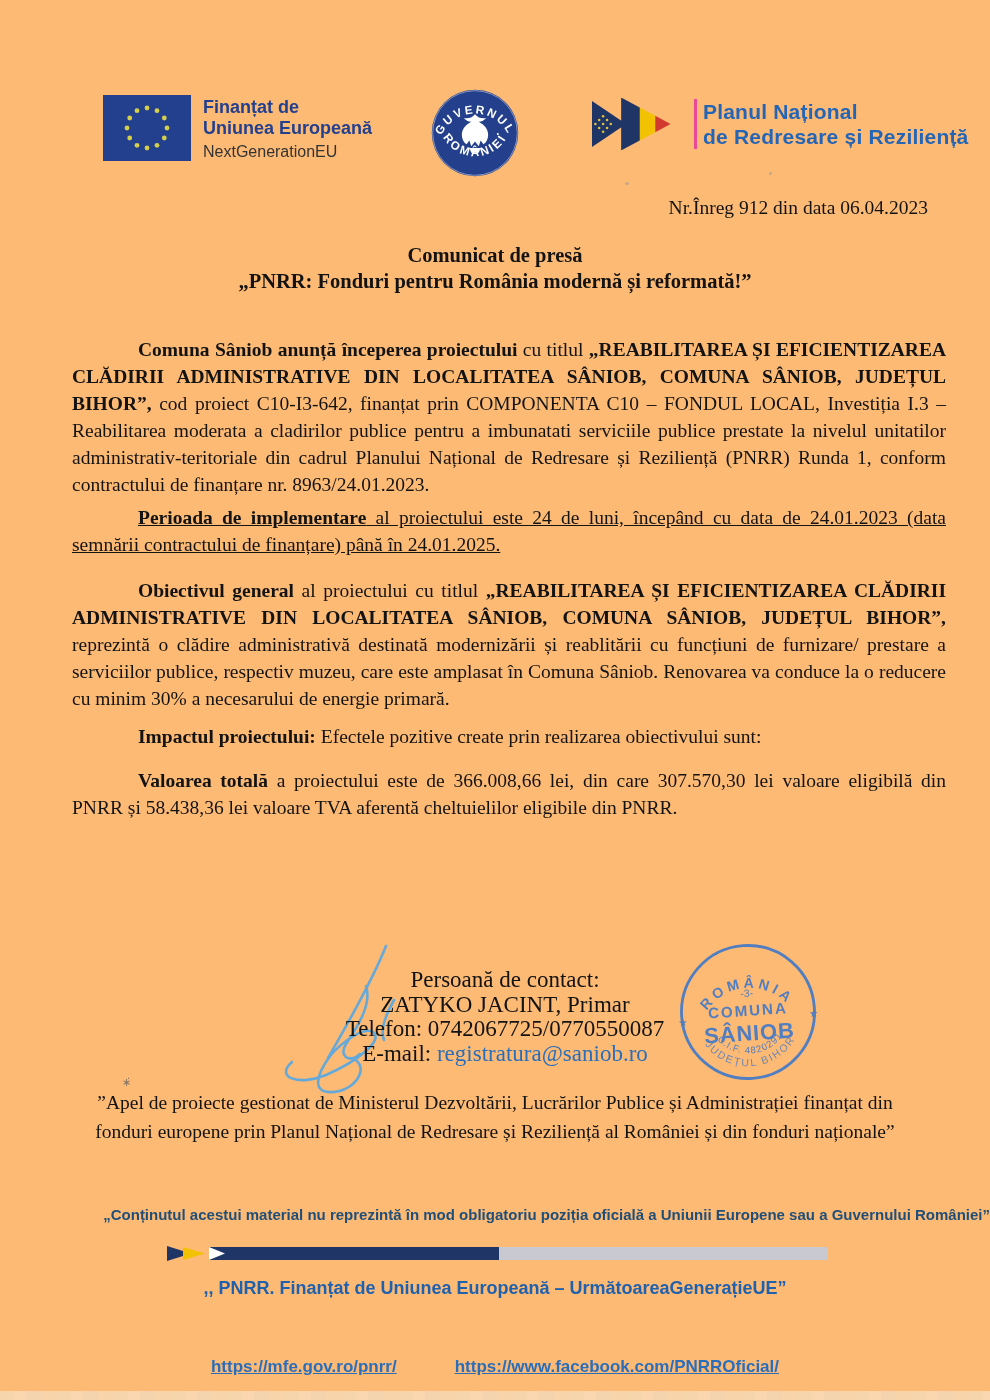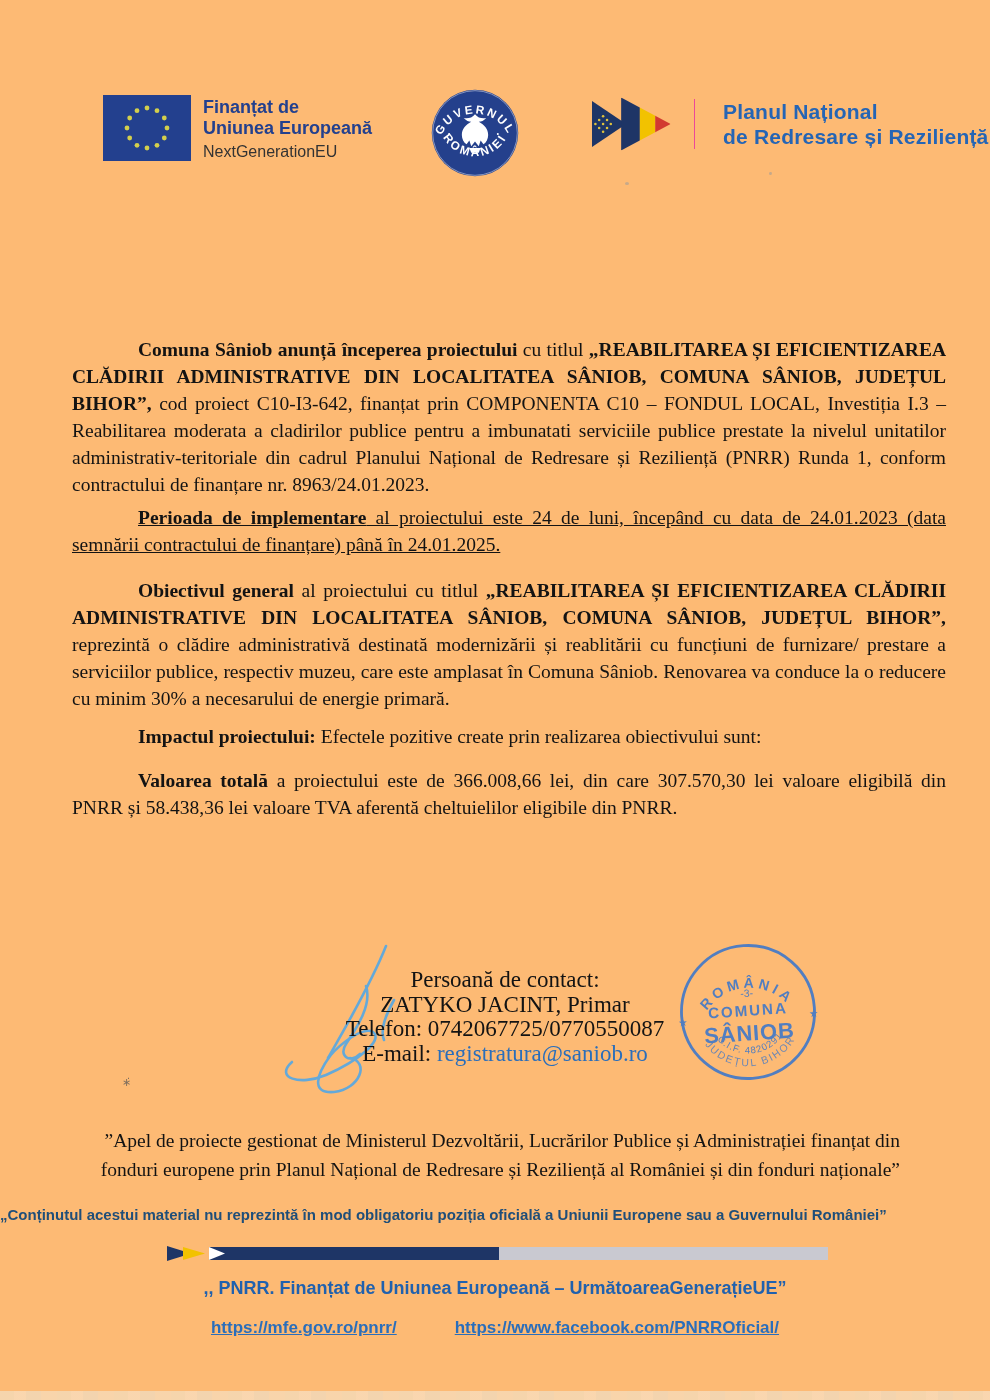--- a/index.html
+++ b/index.html
@@ -13,21 +13,21 @@
   .eu-flag { width:88px; height:66px; display:block; }
   .eu-text { margin-left:12px; font-family:"Liberation Sans", sans-serif; padding-top:2px; }
   .eu-text .l1, .eu-text .l2 { font-weight:bold; color:#23408e; font-size:18px; line-height:21px; }
   .eu-text .l3 { color:#333; font-size:16px; line-height:22px; margin-top:2px; }
 
   .gov-seal { position:absolute; left:428px; top:86px; width:94px; height:94px; }
 
   .pnrr-logo { position:absolute; left:592px; top:94px; display:flex; align-items:center; }
   .pnrr-arrows { width:94px; height:60px; display:block; }
   .pnrr-text {
-    margin-left:8px; padding-left:28px; border-left:1px solid #ec4899;
+    margin-left:8px; padding-left:6px; border-left:3px solid #ec4899;
     font-family:"Liberation Sans", sans-serif; font-weight:bold; color:#2565b5;
     font-size:21px; line-height:25px; letter-spacing:0.2px;
   }
   
   .scan-dot { position:absolute; width:4px; height:3px; background:#9a9a9a; border-radius:50%; opacity:.55; }
   .scan-mark { position:absolute; left:122px; top:1076px; font-size:11px; color:#555; opacity:.75; }
   .noise-strip {
     position:absolute; left:0; bottom:0; width:990px; height:9px; opacity:.5;
     background:repeating-linear-gradient(90deg,#eef0e4 0 14px,#f6f3ea 14px 26px,#e9eee9 26px 41px,#f3efe2 41px 57px);
   }
@@ -43,31 +43,31 @@
   .impact-list { line-height:30px; text-align:left; }
   .value-p { margin-top:17px !important; }
   .b { font-weight:bold; }
 
   .contact-block { position:absolute; left:300px; top:968px; width:410px; text-align:center; font-size:23px; line-height:24.5px; }
   .email-link { color:#2a6ebb; cursor:pointer; }
 
   .signature { position:absolute; left:268px; top:942px; width:175px; height:158px; pointer-events:none; }
   .stamp { position:absolute; left:672px; top:936px; width:152px; height:152px; transform:rotate(-4deg); opacity:.88; }
 
-  .quote-block { position:absolute; left:90px; top:1126px; width:810px; text-align:right; font-size:19.5px; line-height:29px; }
-
-  .disclaimer { position:absolute; left:0; top:1206px; width:990px; text-align:left;
+  .quote-block { position:absolute; left:90px; top:1088px; width:810px; text-align:center; font-size:19.5px; line-height:29px; }
+
+  .disclaimer { position:absolute; left:0; top:1206px; width:990px; text-align:right;
     font-family:"Liberation Sans", sans-serif; font-weight:bold; font-size:15px; color:#1f4e79; }
 
   .footer-bar { position:absolute; left:165px; top:1246px; width:665px; height:15px; }
 
   .footer-tagline { position:absolute; left:0; top:1278px; width:990px; text-align:center;
     font-family:"Liberation Sans", sans-serif; font-weight:bold; font-size:18px; color:#2061ae; }
 
-  .footer-links { position:absolute; left:0; top:1318px; width:990px; display:flex; justify-content:center; gap:58px;
+  .footer-links { position:absolute; left:0; top:1357px; width:990px; display:flex; justify-content:center; gap:58px;
     font-family:"Liberation Sans", sans-serif; font-size:17px; }
   .footer-links a { color:#2a6ebb; text-decoration:underline; font-weight:bold; }
 </style>
 </head>
 <body>
 
 <div class="page">
 
   <div class="eu-logo">
     <svg class="eu-flag" viewBox="0 0 88 66">
@@ -142,21 +142,26 @@
     </svg>
     <div class="pnrr-text">
       <div>Planul Național</div>
       <div>de Redresare și Reziliență</div>
     </div>
   </div>
 
   <div class="scan-dot" style="left:625px; top:182px;"></div>
   <div class="scan-dot" style="left:769px; top:172px; transform:rotate(20deg); width:3px;"></div>
 
-
+  <div class="reg-line">Nr.Înreg 912 din data 06.04.2023</div>
+
+  <div class="doc-title">
+    <div>Comunicat de presă</div>
+    <div>„PNRR: Fonduri pentru România modernă și reformată!”</div>
+  </div>
 
   <div class="body-text">
     <p class="p1"><span class="b">Comuna Sâniob anunță începerea proiectului </span><span>cu titlul </span><span class="b">„REABILITAREA ȘI EFICIENTIZAREA CLĂDIRII ADMINISTRATIVE DIN LOCALITATEA SÂNIOB, COMUNA SÂNIOB, JUDEȚUL BIHOR”, </span><span>cod proiect C10-I3-642, finanțat prin COMPONENTA C10 – FONDUL LOCAL, Investiția I.3 – Reabilitarea moderata a cladirilor publice pentru a imbunatati serviciile publice prestate la nivelul unitatilor administrativ-teritoriale din cadrul Planului Național de Redresare și Reziliență (PNRR) Runda 1, conform contractului de finanțare nr. 8963/24.01.2023.</span></p>
 
     <p class="p2"><span class="b">Perioada de implementare</span><span> al proiectului este 24 de luni, începând cu data de 24.01.2023 (data semnării contractului de finanțare) până în 24.01.2025.</span></p>
 
     <p class="p3"><span class="b">Obiectivul general</span><span> al proiectului cu titlul </span><span class="b">„REABILITAREA ȘI EFICIENTIZAREA CLĂDIRII ADMINISTRATIVE DIN LOCALITATEA SÂNIOB, COMUNA SÂNIOB, JUDEȚUL BIHOR”,</span><span> reprezintă o clădire administrativă destinată modernizării și reablitării cu funcțiuni de furnizare/ prestare a serviciilor publice, respectiv muzeu, care este amplasat în Comuna Sâniob. Renovarea va conduce la o reducere cu minim 30% a necesarului de energie primară.</span></p>
 
     <p class="impact"><span class="b">Impactul proiectului:</span><span> Efectele pozitive create prin realizarea obiectivului sunt:</span></p>
 

